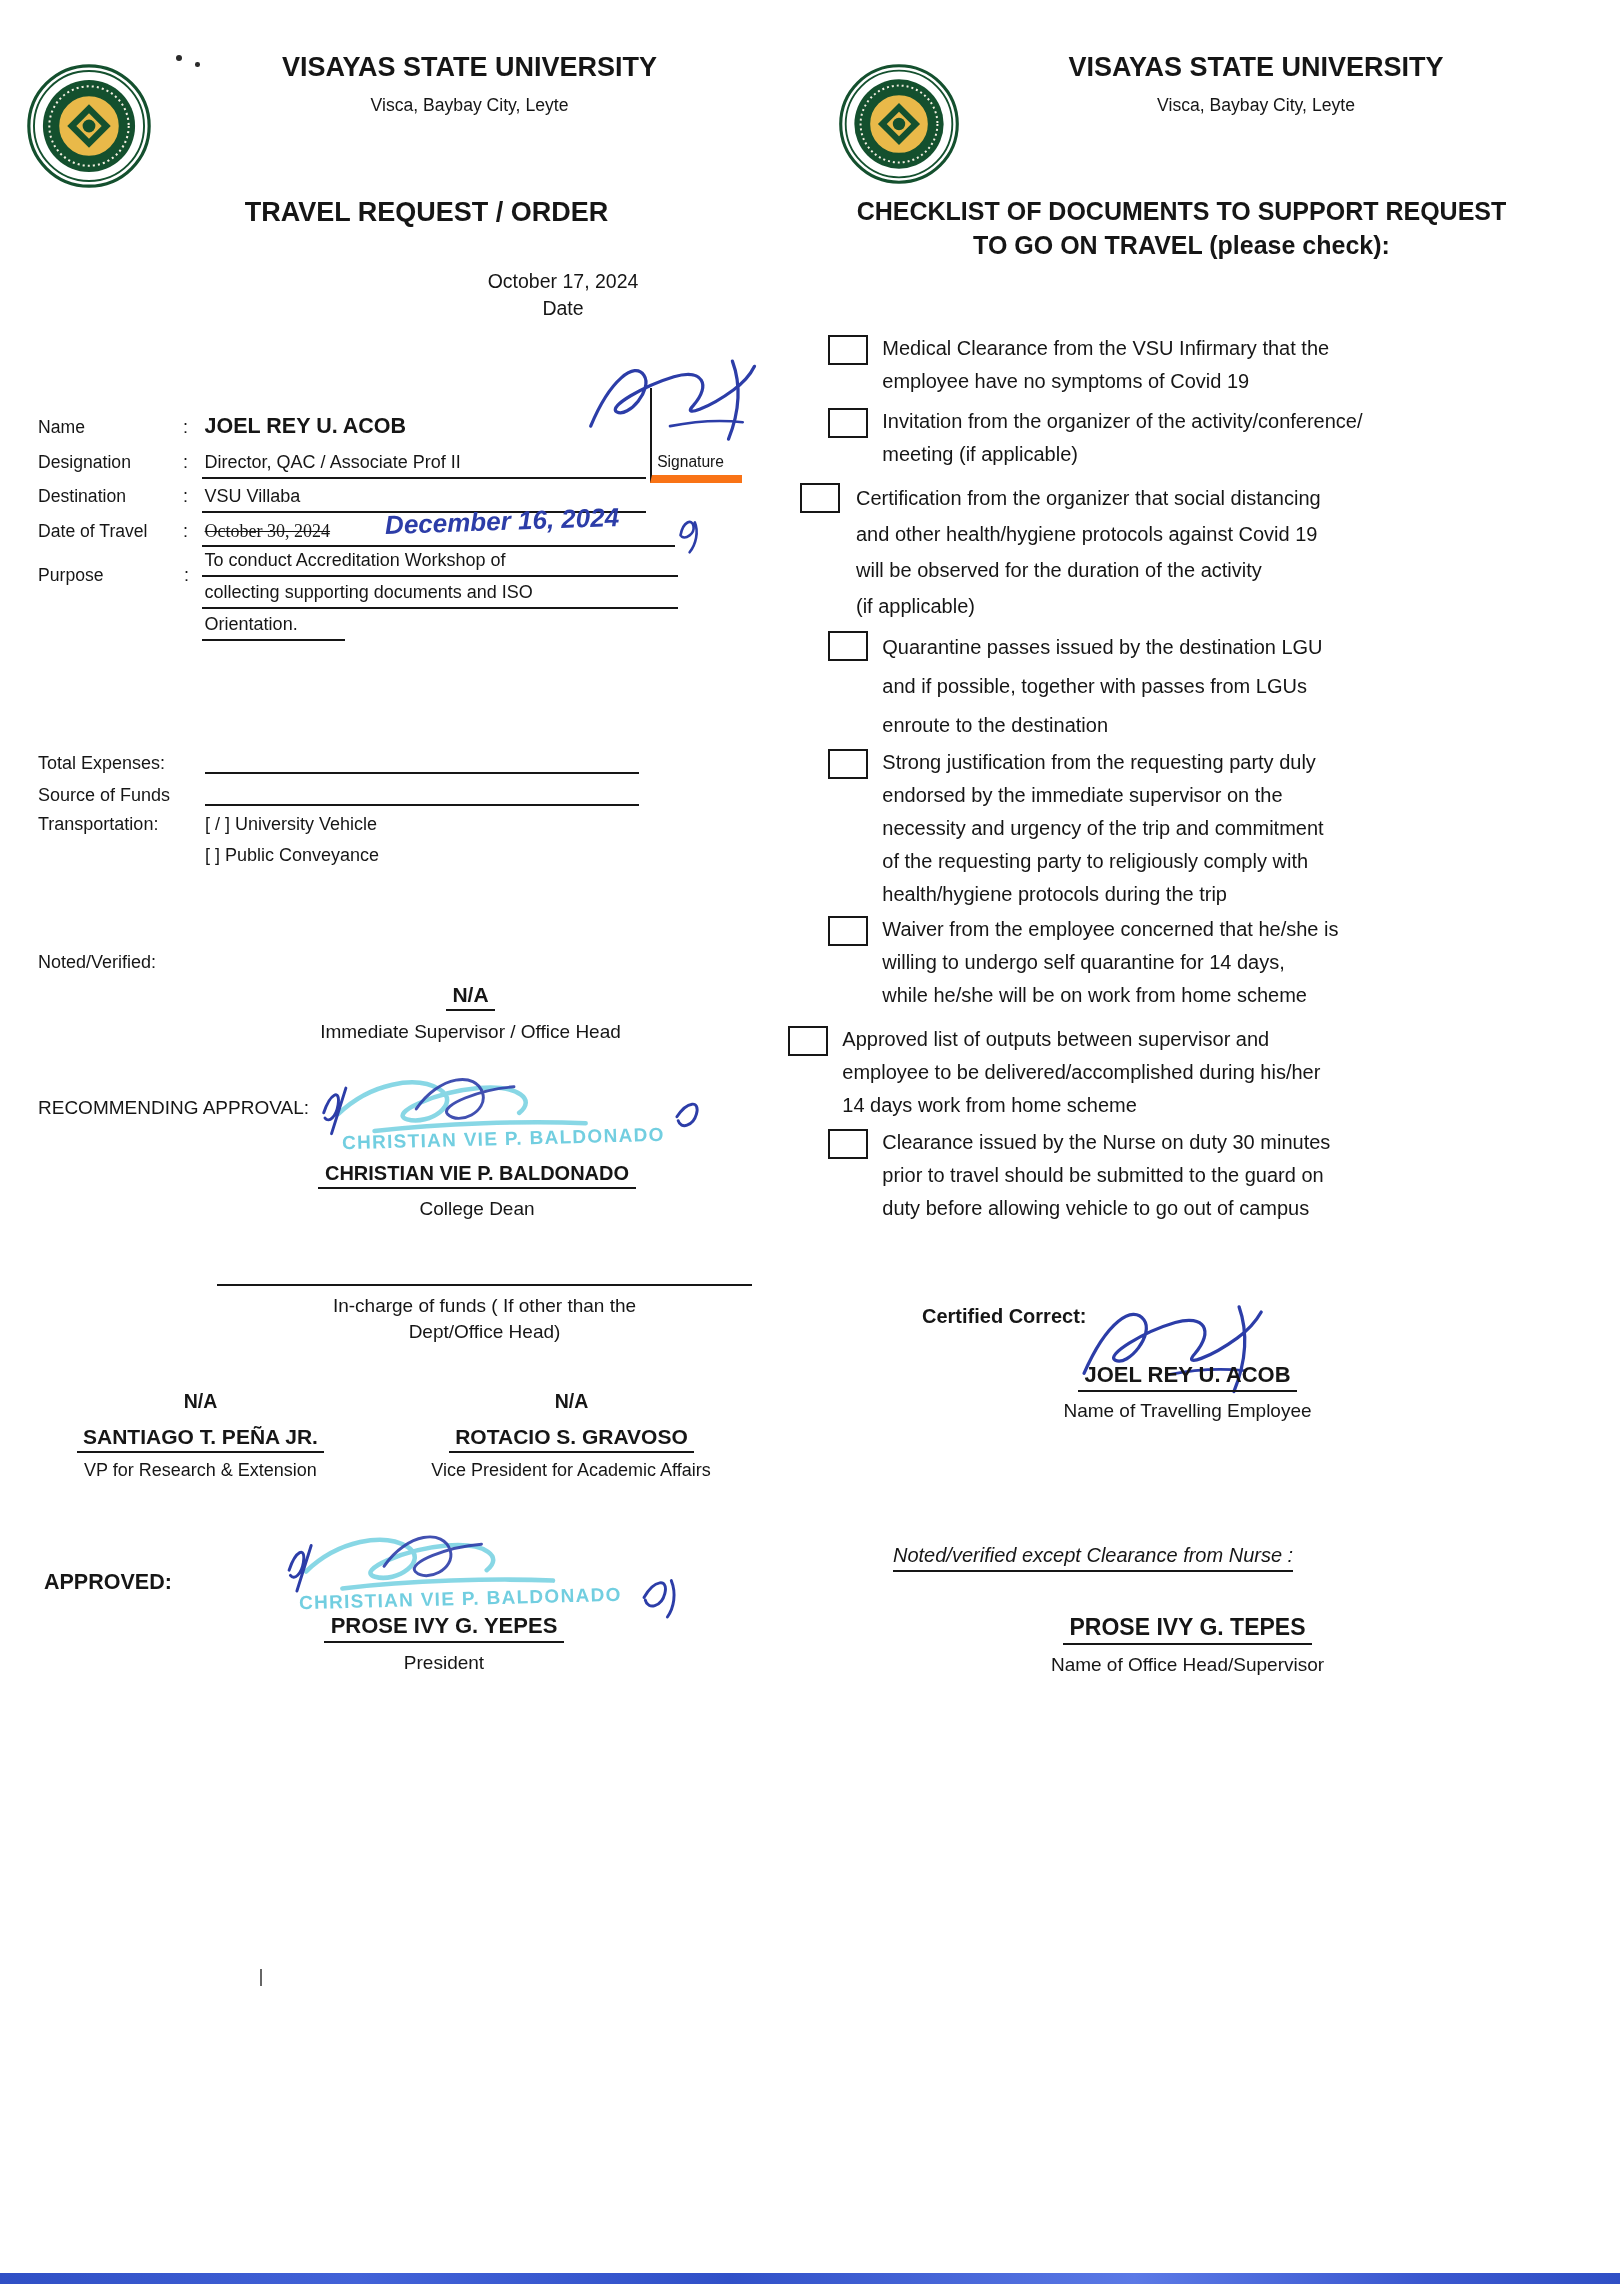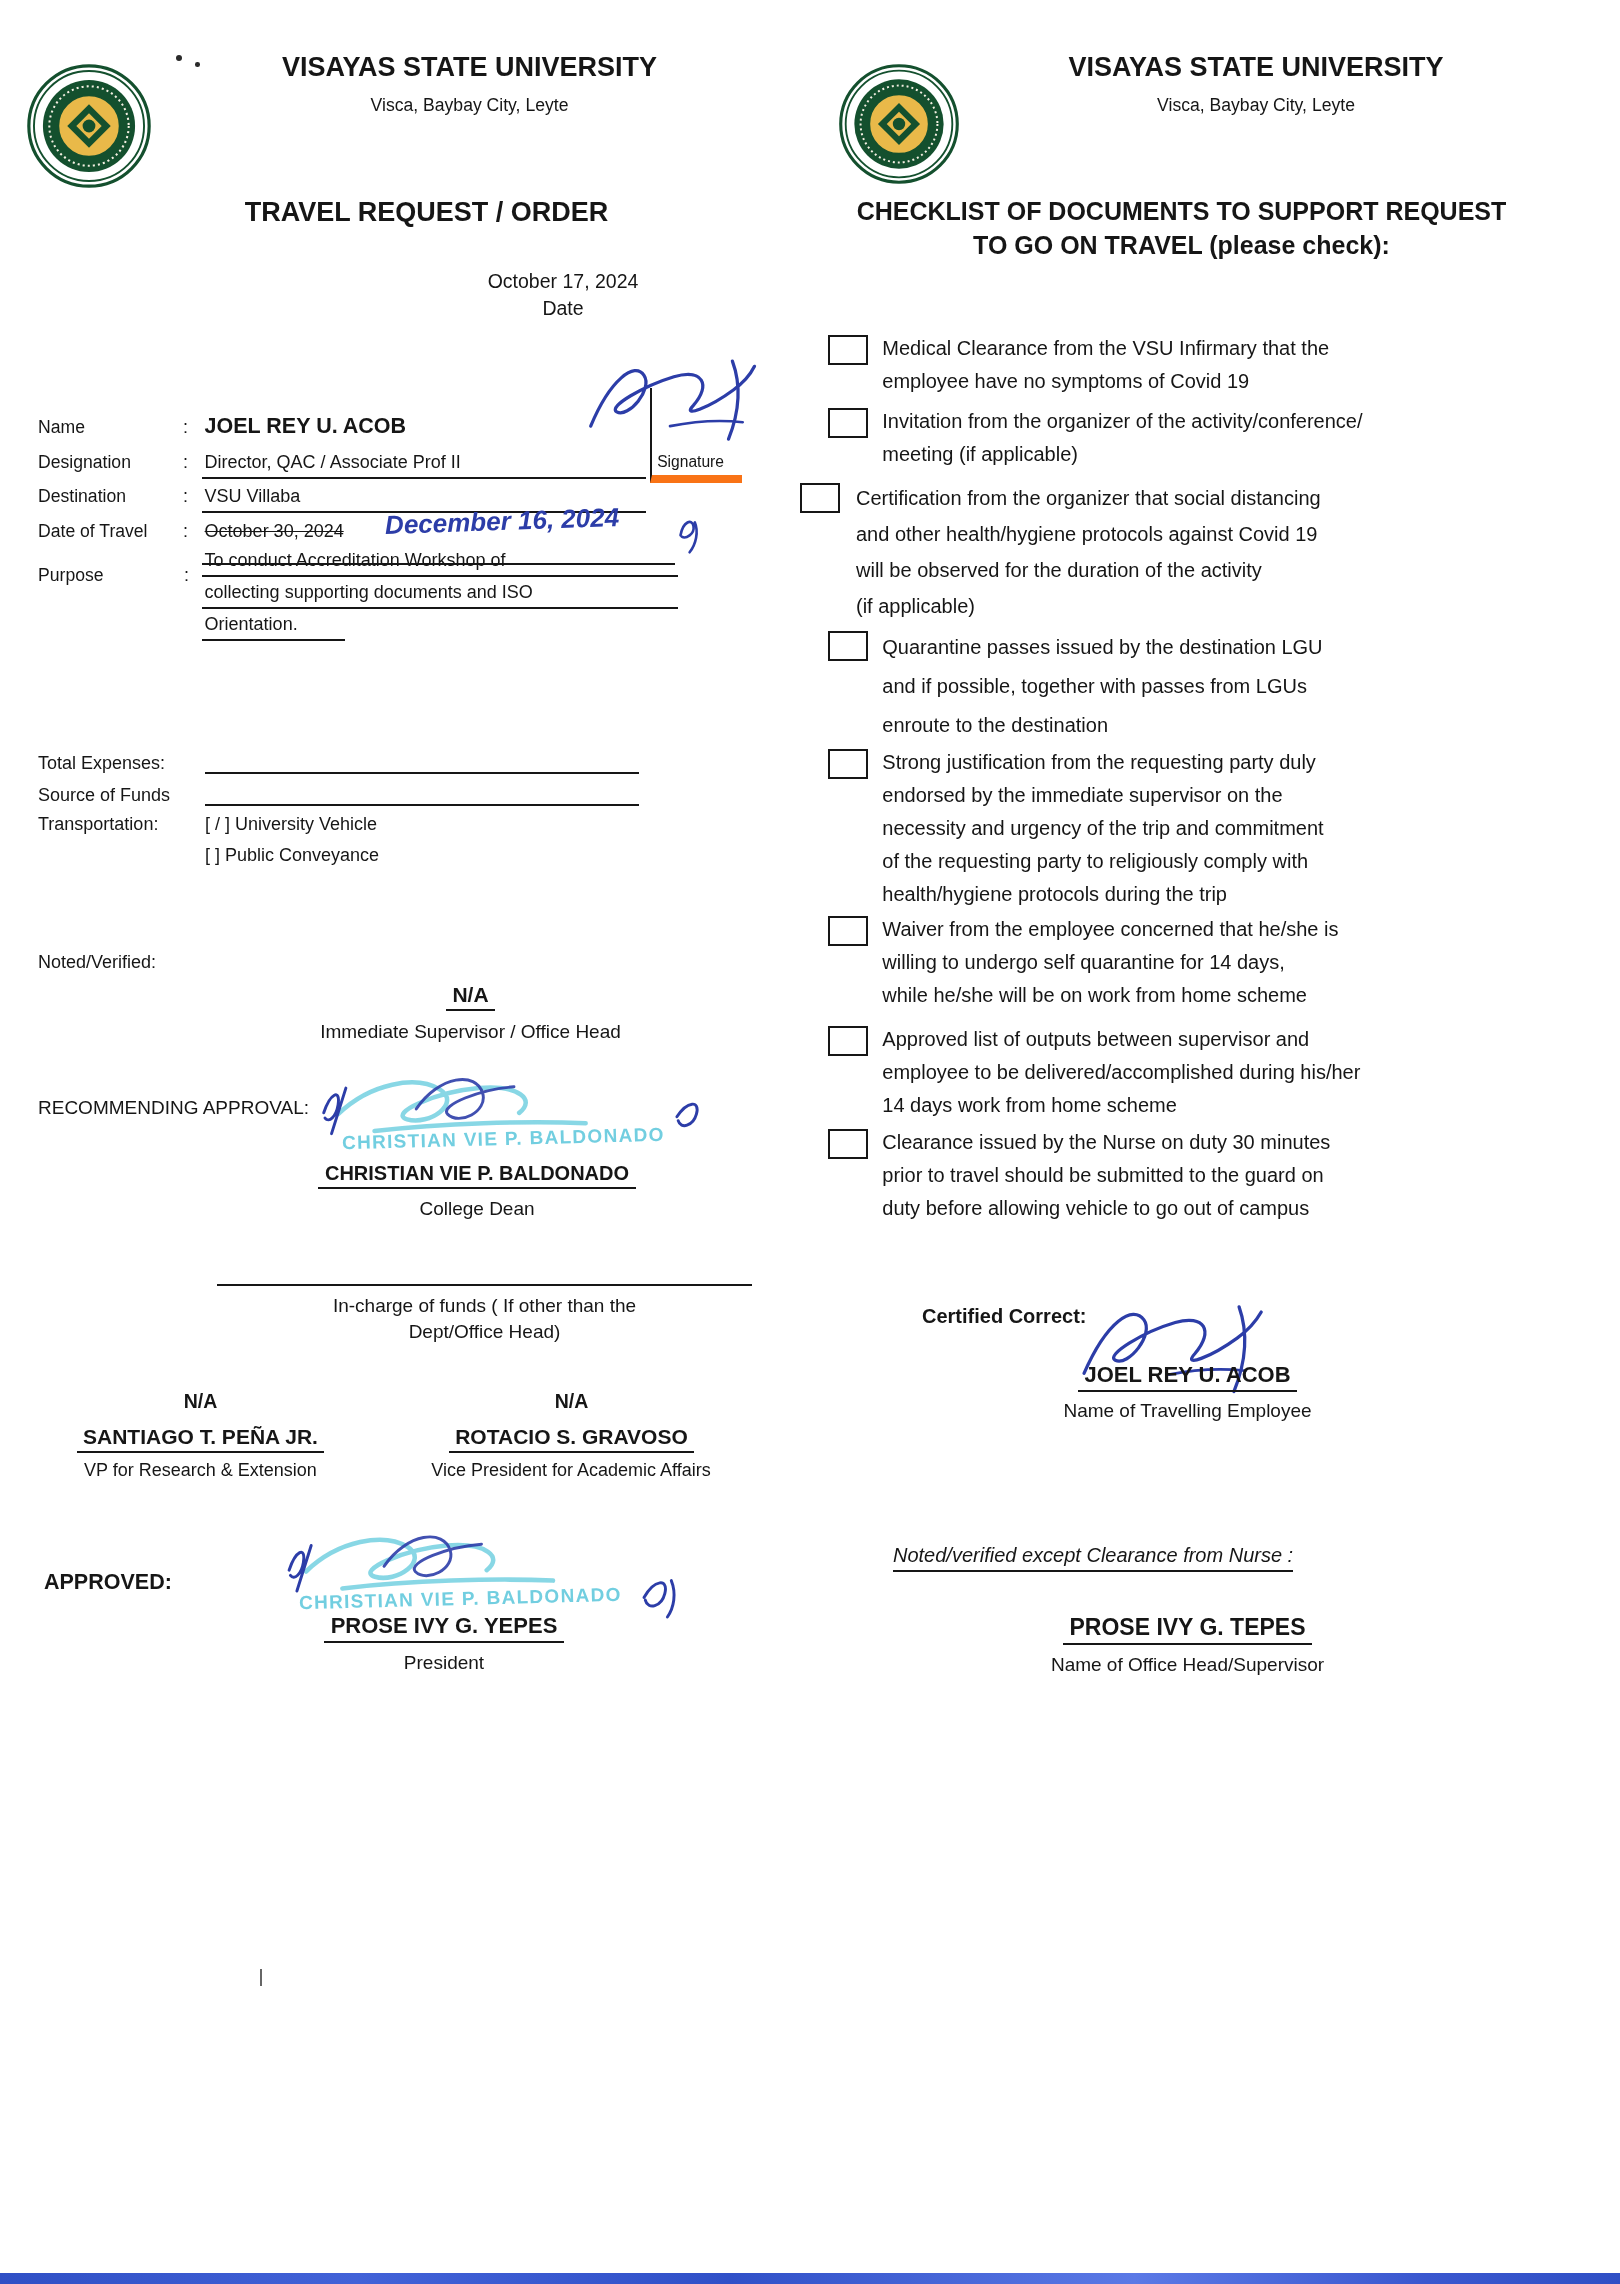--- a/index.html
+++ b/index.html
@@ -75,21 +75,21 @@
 
     <div class="abs row" style="left:38px;top:486px;width:703px;">
       <span class="flabel">Destination</span>
       <span class="fcolon">:</span>
       <span class="val ul" style="display:inline-block;min-width:441px;padding-bottom:3.9px;">VSU Villaba</span>
     </div>
 
     <div class="abs row" style="left:38px;top:521px;width:703px;">
       <span class="flabel">Date of Travel</span>
       <span class="fcolon">:</span>
-      <span class="val ul" style="display:inline-block;min-width:470px;padding-bottom:21px;">
+      <span class="val ul" style="display:inline-block;min-width:470px;padding-bottom:3px;font-family:Liberation Serif, serif;">
         <span class="strike">October 30, 2024</span>
       </span>
     </div>
     <div class="abs hand" style="left:385px;top:506px;font-size:26px;transform:rotate(-2deg);">December 16, 2024</div>
     <svg class="sig" style="left:674px;top:513px;" width="39" height="46" viewBox="0 0 60 70">
       <path d="M10 34 C 14 12, 28 8, 30 20 C 32 32, 18 40, 12 36 M32 14 C 38 28, 34 48, 24 60" stroke="#2c3da8" stroke-width="4" fill="none" stroke-linecap="round"></path>
     </svg>
 
     <div class="abs" style="left:38px;top:565px;width:145px;font-size:17.6px;">Purpose</div>
     <div class="abs" style="left:184px;top:565px;font-size:18px;">:</div>
@@ -242,21 +242,21 @@
 necessity and urgency of the trip and commitment
 of the requesting party to religiously comply with
 health/hygiene protocols during the trip</span>
     </div>
     <div class="abs citem" style="left:828px;top:913px;width:762px;">
       <span class="cbx"></span>
       <span class="ctext">Waiver from the employee concerned that he/she is
 willing to undergo self quarantine for 14 days,
 while he/she will be on work from home scheme</span>
     </div>
-    <div class="abs citem" style="left:828px;top:1023px;width:762px;">
+    <div class="abs citem" style="left:788px;top:1023px;width:762px;">
       <span class="cbx"></span>
       <span class="ctext">Approved list of outputs between supervisor and
 employee to be delivered/accomplished during his/her
 14 days work from home scheme</span>
     </div>
     <div class="abs citem" style="left:828px;top:1126px;width:762px;">
       <span class="cbx"></span>
       <span class="ctext">Clearance issued by the Nurse on duty 30 minutes
 prior to travel should be submitted to the guard on
 duty before allowing vehicle to go out of campus</span>

